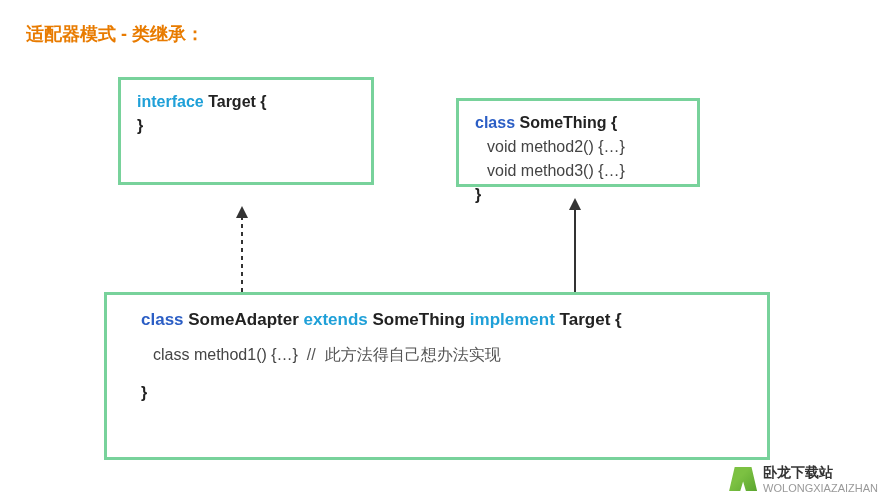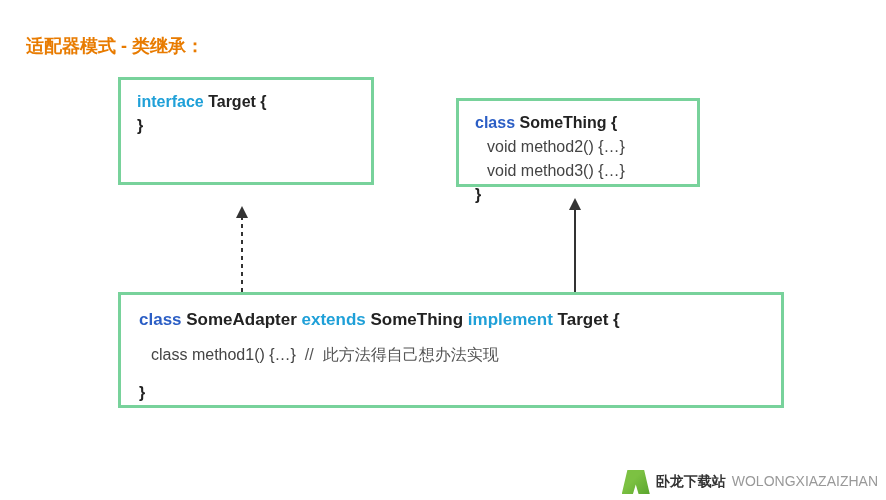--- a/index.html
+++ b/index.html
@@ -6,21 +6,21 @@
 body {
   width: 886px;
   height: 500px;
   background: #ffffff;
   font-family: Arial, "Microsoft YaHei", sans-serif;
   position: relative;
   overflow: hidden;
 }
 .title {
   position: absolute;
-  top: 34px;
+  top: 22px;
   left: 26px;
   color: #e87b00;
   font-size: 18px;
   font-weight: bold;
 }
 .box {
   position: absolute;
   border: 3px solid #78d29b;
   background: #ffffff;
   padding: 10px 16px;
@@ -34,24 +34,24 @@
   height: 108px;
 }
 .box-something {
   top: 98px;
   left: 456px;
   width: 244px;
   height: 89px;
 }
 .box-adapter {
   top: 292px;
-  left: 118px;
+  left: 104px;
   width: 666px;
-  height: 116px;
-  padding: 12px 18px;
+  height: 168px;
+  padding: 12px 34px;
 }
 .kw-interface { color: #1fa0d8; font-weight: bold; }
 .kw-class { color: #2b5ec5; font-weight: bold; }
 .kw-extends { color: #1fa0d8; font-weight: bold; }
 .kw-implement { color: #1fa0d8; font-weight: bold; }
 .name-bold { font-weight: bold; color: #222; }
 .code-line { color: #444; font-family: Arial, sans-serif; padding-left: 12px; }
 .comment-cn { color: #555; }
 .comment-blue { color: #2b5ec5; font-size: 14px; padding-left: 0; }
 .brace { font-weight: bold; color: #222; }
@@ -63,23 +63,23 @@
   display: flex;
   align-items: center;
   gap: 6px;
 }
 .wm-logo {
   width: 28px;
   height: 24px;
   background: linear-gradient(135deg, #7cc142 40%, #5aa52e 100%);
   clip-path: polygon(20% 0, 80% 0, 100% 100%, 60% 100%, 50% 60%, 40% 100%, 0 100%);
 }
-.wm-text { display: flex; flex-direction: row; font-size: 11px; }
+.wm-text { display: flex; flex-direction: column; font-size: 11px; }
 .wm-cn { font-weight: bold; color: #333; font-size: 14px; }
-.wm-en { color: #999; font-size: 14px; margin-left: 6px; }
+.wm-en { color: #999; font-size: 11px; }
 </style>
 </head>
 <body>
 
 <div class="title">适配器模式 - 类继承：</div>
 
 <div class="box box-target">
   <div>
     <span class="kw-interface">interface</span>
     <span class="name-bold"> <span>Target</span> </span>

